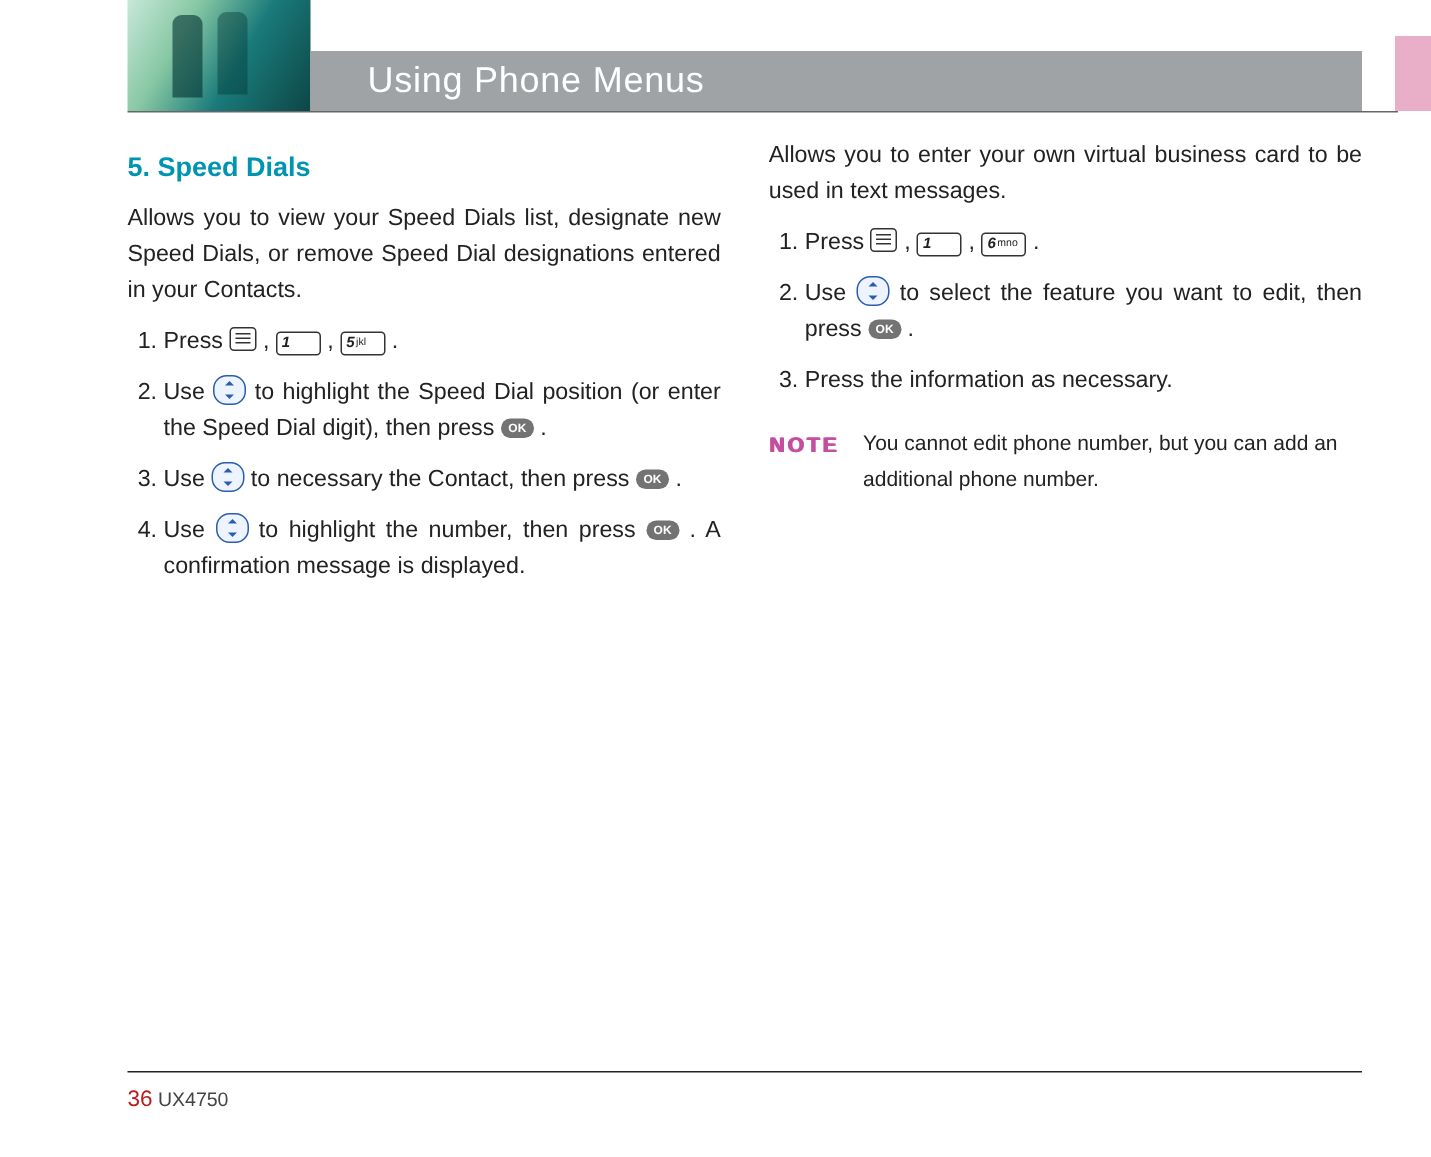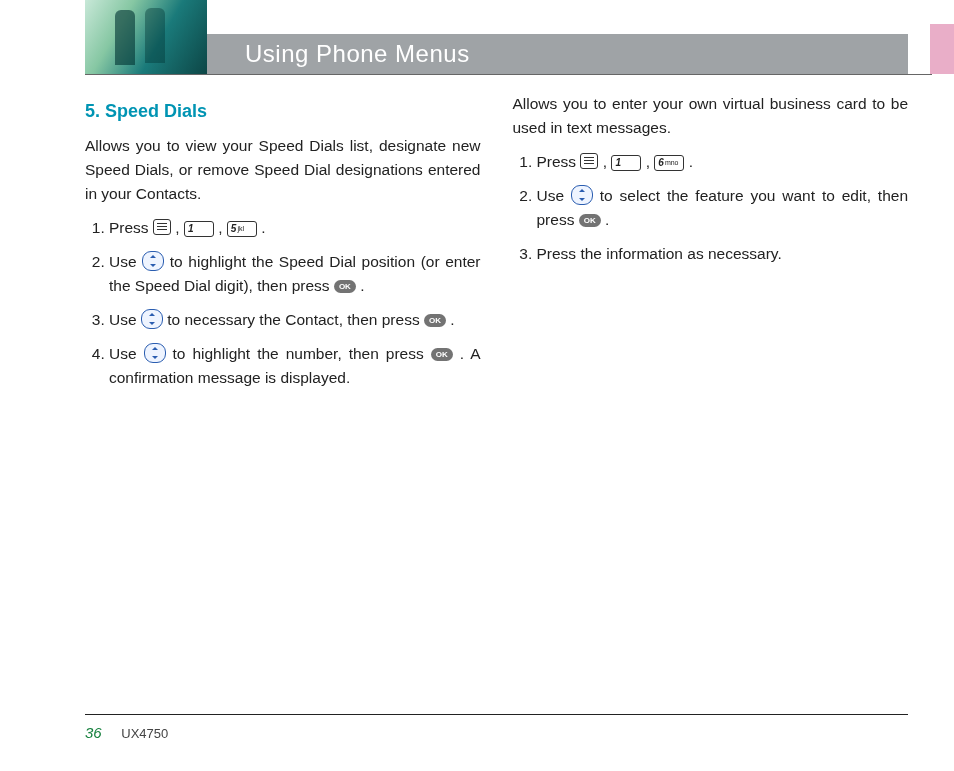--- a/index.html
+++ b/index.html
@@ -177,21 +177,21 @@
     height:1px;
     background:#222;
   }
   .footer {
     position:absolute;
     left:85px;
     bottom:30px;
     font-size:13px;
     color:#444;
   }
-  .footer .pnum { color:#15803d; font-size:15px; margin-right:16px;font-style:italic;}
+  .footer .pnum { color:#b91c1c; font-size:15px; margin-right:0;}
 </style>
 </head>
 <body>
 
 <div class="page">
 
   <div class="pink-bar"></div>
   <div class="header-image"></div>
   <div class="title-bar">
     <span>Using Phone Menus</span>
@@ -253,20 +253,24 @@
           <span>Use </span>
           <span class="nav-key"></span>
           <span> to select the feature you want to edit, then press </span>
           <span class="ok-key">OK</span>
           <span> .</span>
         </li>
         <li>
           <span>Press the information as necessary.</span>
         </li>
       </ol>
+      <div class="note-row">
+        <div class="note-label">NOTE</div>
+        <div class="note-text">You cannot edit phone number, but you can add an additional phone number.</div>
+      </div>
     </div>
 
   </div>
 
   <div class="footer-rule"></div>
   <div class="footer">
     <span class="pnum">36</span>
     <span>UX4750</span>
   </div>
 

